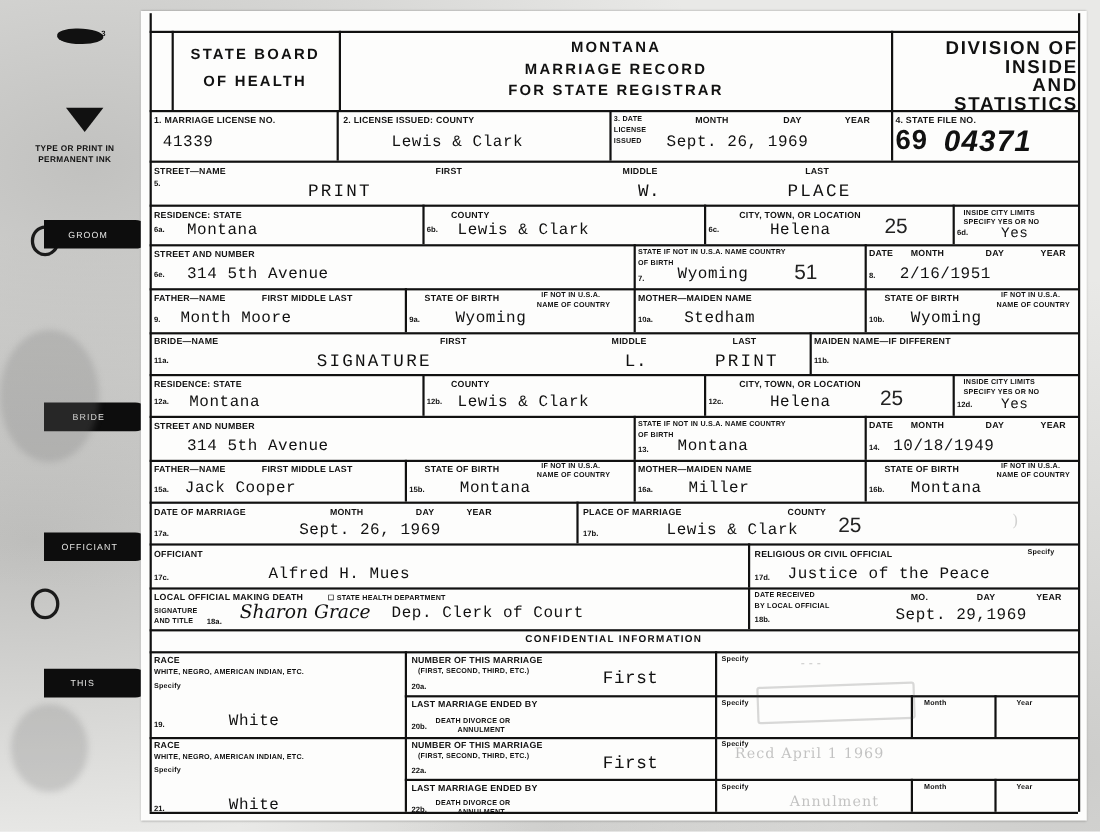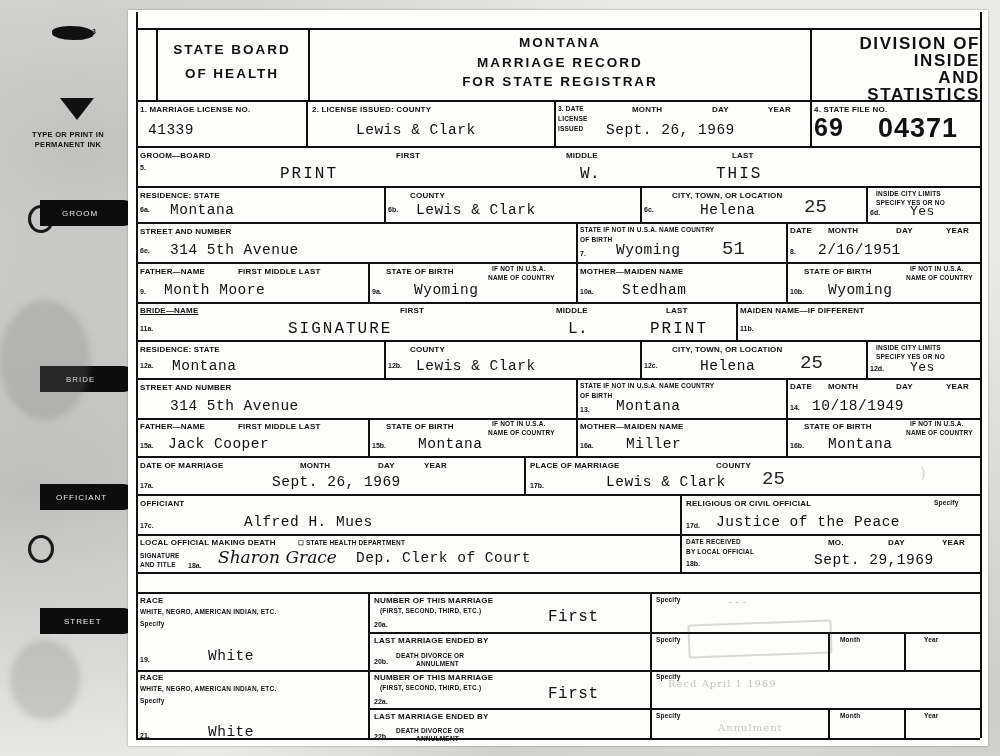--- a/index.html
+++ b/index.html
@@ -47,24 +47,24 @@
   .line{position:absolute;background:#111;}
   .hl{height:1.5px;}
   .vl{width:1.5px;}
   .lbl{position:absolute;font-size:8px;font-weight:bold;color:#111;letter-spacing:.2px;white-space:nowrap;}
   .lbl-sm{position:absolute;font-size:6.5px;font-weight:bold;color:#111;letter-spacing:.2px;white-space:nowrap;}
   .num{position:absolute;font-size:7px;font-weight:bold;color:#111;}
   .val{position:absolute;font-family:"Liberation Mono", monospace;font-size:14.5px;color:#111;white-space:nowrap;letter-spacing:.5px;}
   .hdr{position:absolute;font-size:13.5px;font-weight:bold;letter-spacing:2px;color:#111;text-align:center;}
   .hdr2{position:absolute;font-size:17px;font-weight:bold;letter-spacing:1.6px;color:#111;text-align:right;}
   .hand{position:absolute;font-family:"DejaVu Serif", serif;font-style:italic;font-size:17px;color:#111;}
-  .penmark{position:absolute;font-family:Liberation Mono, monospace;font-size:17px;color:#222;}
+  .penmark{position:absolute;font-family:Liberation Sans, sans-serif;font-size:17px;color:#222;}
   .bigfile{position:absolute;font-family:"Liberation Sans", sans-serif;font-weight:bold;font-size:25px;color:#111;letter-spacing:1px;}
   .conf{position:absolute;width:100%;text-align:center;font-size:9px;font-weight:bold;letter-spacing:1.2px;color:#111;}
-  .faint{position:absolute;color:rgba(60,60,60,.30);font-family:"DejaVu Serif", serif;font-size:10px;}
+  .faint{position:absolute;color:rgba(60,60,60,.30);font-family:"DejaVu Serif", serif;font-size:13px;}
   .faint2{position:absolute;color:rgba(60,60,60,.22);font-family:"DejaVu Serif", serif;font-size:15px;}
   .stampbox{position:absolute;border:2px solid rgba(70,70,70,.20);border-radius:3px;}
   .smudge{position:absolute;border-radius:50%;background:rgba(120,120,118,.25);filter:blur(3px);}
 </style>
 </head>
 <body>
 
 <div class="page-bg"></div>
 
 <div>
@@ -80,21 +80,21 @@
   <div class="tab" style="left:40px;top:200px;width:96px;height:26px;border-radius:0 14px 14px 0;"></div>
   <div class="tab-label" style="left:62px;top:209px;">GROOM</div>
 
   <div class="tab" style="left:40px;top:366px;width:96px;height:26px;border-radius:0 14px 14px 0;"></div>
   <div class="tab-label" style="left:66px;top:375px;">BRIDE</div>
 
   <div class="tab" style="left:40px;top:484px;width:96px;height:26px;border-radius:0 14px 14px 0;"></div>
   <div class="tab-label" style="left:56px;top:493px;">OFFICIANT</div>
 
   <div class="tab" style="left:40px;top:608px;width:96px;height:26px;border-radius:0 14px 14px 0;"></div>
-  <div class="tab-label" style="left:64px;top:617px;">STREET</div>
+  <div class="tab-label" style="left:64px;top:617px;">THIS</div>
 
   <div class="smudge" style="left:0px;top:300px;width:90px;height:120px;"></div>
   <div class="smudge" style="left:10px;top:640px;width:70px;height:80px;"></div>
 </div>
 
 <div class="form">
 
   <div class="line vl" style="left:8px;top:2px;height:726px;"></div>
   <div class="line vl" style="left:852px;top:2px;height:726px;"></div>
 
@@ -131,31 +131,31 @@
   <div class="lbl-sm" style="left:430px;top:95px;">3. DATE</div>
   <div class="lbl-sm" style="left:430px;top:105px;">LICENSE</div>
   <div class="lbl-sm" style="left:430px;top:115px;">ISSUED</div>
   <div class="lbl" style="left:504px;top:95px;">MONTH</div>
   <div class="lbl" style="left:584px;top:95px;">DAY</div>
   <div class="lbl" style="left:640px;top:95px;">YEAR</div>
   <div class="val" style="left:478px;top:112px;">Sept. 26, 1969</div>
 
   <div class="lbl" style="left:686px;top:95px;">4. STATE FILE NO.</div>
   <div class="bigfile" style="left:686px;top:103px;">69</div>
-  <div class="bigfile" style="left:750px;top:103px;font-size:27px;">04371</div>
+  <div class="bigfile" style="left:730px;top:103px;font-size:27px;font-style:italic;">04371</div>
 
   <div class="line hl" style="left:8px;top:176px;width:844px;"></div>
-  <div class="lbl" style="left:12px;top:141px;">GROOM—BOARD</div>
+  <div class="lbl" style="left:12px;top:141px;">STREET—NAME</div>
   <div class="lbl" style="left:268px;top:141px;">FIRST</div>
   <div class="lbl" style="left:438px;top:141px;">MIDDLE</div>
   <div class="lbl" style="left:604px;top:141px;">LAST</div>
   <div class="num" style="left:12px;top:154px;">5.</div>
   <div class="val" style="left:152px;top:155px;font-size:16px;letter-spacing:2px;">PRINT</div>
   <div class="val" style="left:452px;top:155px;font-size:16px;">W.</div>
-  <div class="val" style="left:588px;top:155px;font-size:16px;letter-spacing:2px;">THIS</div>
+  <div class="val" style="left:588px;top:155px;font-size:16px;letter-spacing:2px;">PLACE</div>
 
   <div class="line hl" style="left:8px;top:212px;width:844px;"></div>
   <div class="line vl" style="left:256px;top:176px;height:36px;"></div>
   <div class="line vl" style="left:512px;top:176px;height:36px;"></div>
   <div class="line vl" style="left:738px;top:176px;height:36px;"></div>
 
   <div class="lbl" style="left:12px;top:181px;">RESIDENCE: STATE</div>
   <div class="num" style="left:12px;top:196px;">6a.</div>
   <div class="val" style="left:42px;top:192px;">Montana</div>
 
@@ -215,21 +215,21 @@
   <div class="val" style="left:494px;top:272px;">Stedham</div>
 
   <div class="lbl" style="left:676px;top:257px;">STATE OF BIRTH</div>
   <div class="lbl-sm" style="left:782px;top:255px;">IF NOT IN U.S.A.</div>
   <div class="lbl-sm" style="left:778px;top:264px;">NAME OF COUNTRY</div>
   <div class="num" style="left:662px;top:278px;">10b.</div>
   <div class="val" style="left:700px;top:272px;">Wyoming</div>
 
   <div class="line hl" style="left:8px;top:330px;width:844px;"></div>
   <div class="line vl" style="left:608px;top:292px;height:38px;"></div>
-  <div class="lbl" style="left:12px;top:296px;text-decoration:underline;">BRIDE—NAME</div>
+  <div class="lbl" style="left:12px;top:296px;">BRIDE—NAME</div>
   <div class="lbl" style="left:272px;top:296px;">FIRST</div>
   <div class="lbl" style="left:428px;top:296px;">MIDDLE</div>
   <div class="lbl" style="left:538px;top:296px;">LAST</div>
   <div class="lbl" style="left:612px;top:296px;">MAIDEN NAME—IF DIFFERENT</div>
   <div class="num" style="left:12px;top:315px;">11a.</div>
   <div class="num" style="left:612px;top:315px;">11b.</div>
   <div class="val" style="left:160px;top:310px;font-size:16px;letter-spacing:2px;">SIGNATURE</div>
   <div class="val" style="left:440px;top:310px;font-size:16px;">L.</div>
   <div class="val" style="left:522px;top:310px;font-size:16px;letter-spacing:2px;">PRINT</div>
 
@@ -343,20 +343,21 @@
   <div class="val" style="left:228px;top:540px;">Dep. Clerk of Court</div>
 
   <div class="lbl-sm" style="left:558px;top:528px;">DATE RECEIVED</div>
   <div class="lbl-sm" style="left:558px;top:538px;">BY LOCAL OFFICIAL</div>
   <div class="lbl" style="left:700px;top:528px;">MO.</div>
   <div class="lbl" style="left:760px;top:528px;">DAY</div>
   <div class="lbl" style="left:814px;top:528px;">YEAR</div>
   <div class="num" style="left:558px;top:550px;">18b.</div>
   <div class="val" style="left:686px;top:542px;">Sept. 29,1969</div>
 
+  <div class="conf" style="left:0;top:566px;">CONFIDENTIAL INFORMATION</div>
   <div class="line hl" style="left:8px;top:582px;width:844px;"></div>
 
   <div class="line vl" style="left:240px;top:582px;height:78px;"></div>
   <div class="line vl" style="left:522px;top:582px;height:78px;"></div>
   <div class="line hl" style="left:240px;top:622px;width:612px;"></div>
   <div class="line hl" style="left:8px;top:660px;width:844px;"></div>
   <div class="line vl" style="left:700px;top:622px;height:38px;"></div>
   <div class="line vl" style="left:776px;top:622px;height:38px;"></div>
 
   <div class="lbl" style="left:12px;top:586px;">RACE</div>

